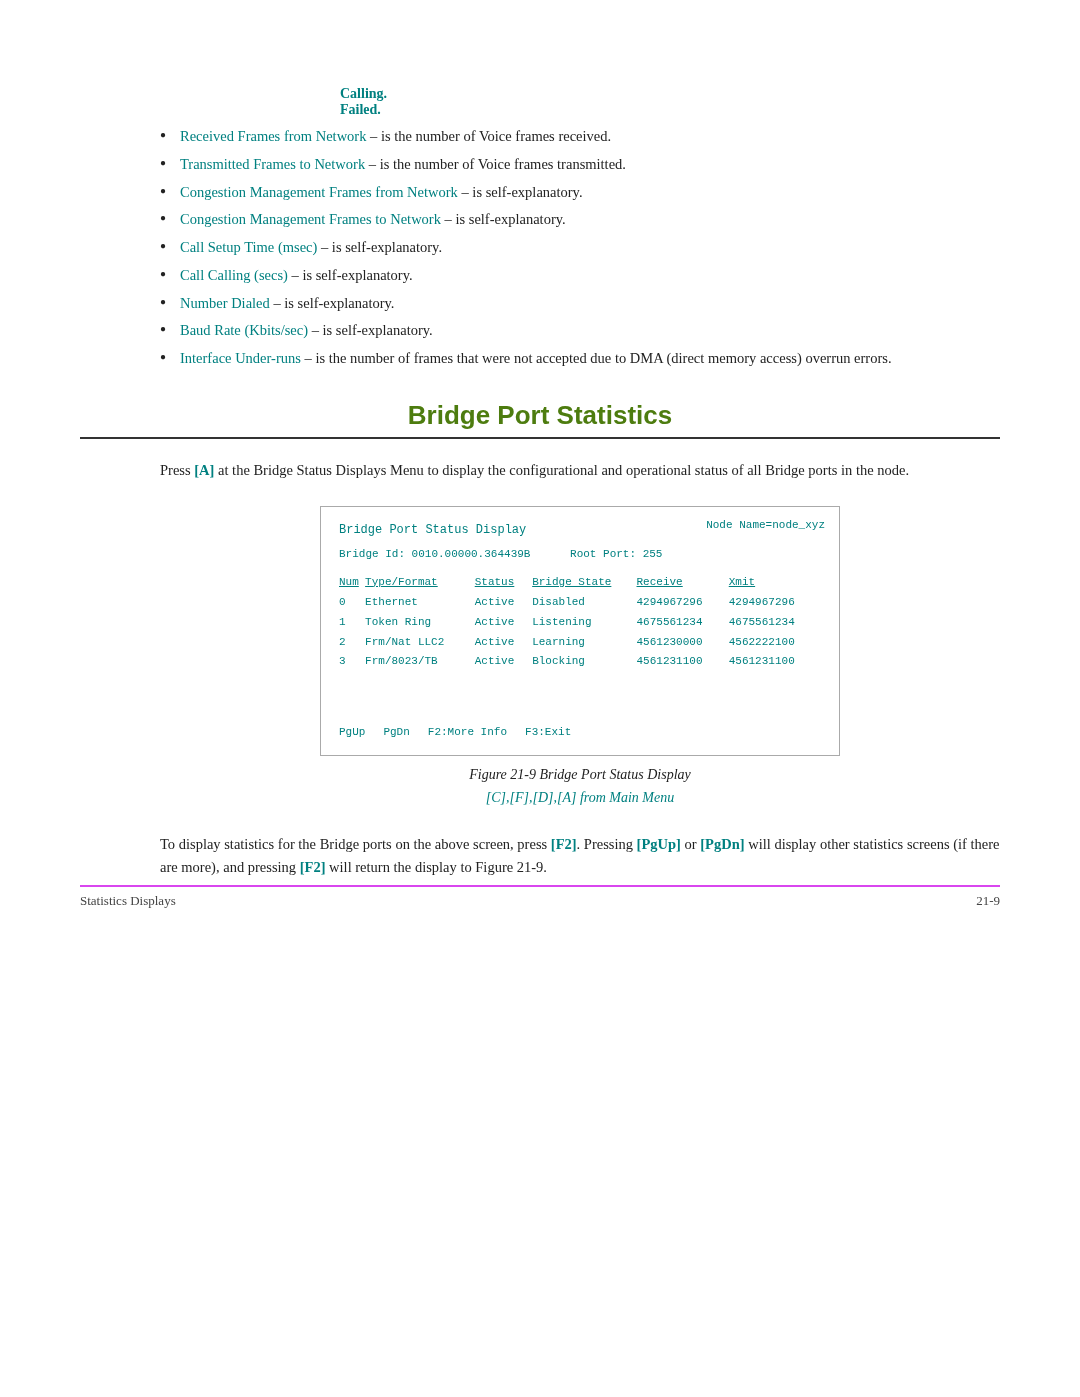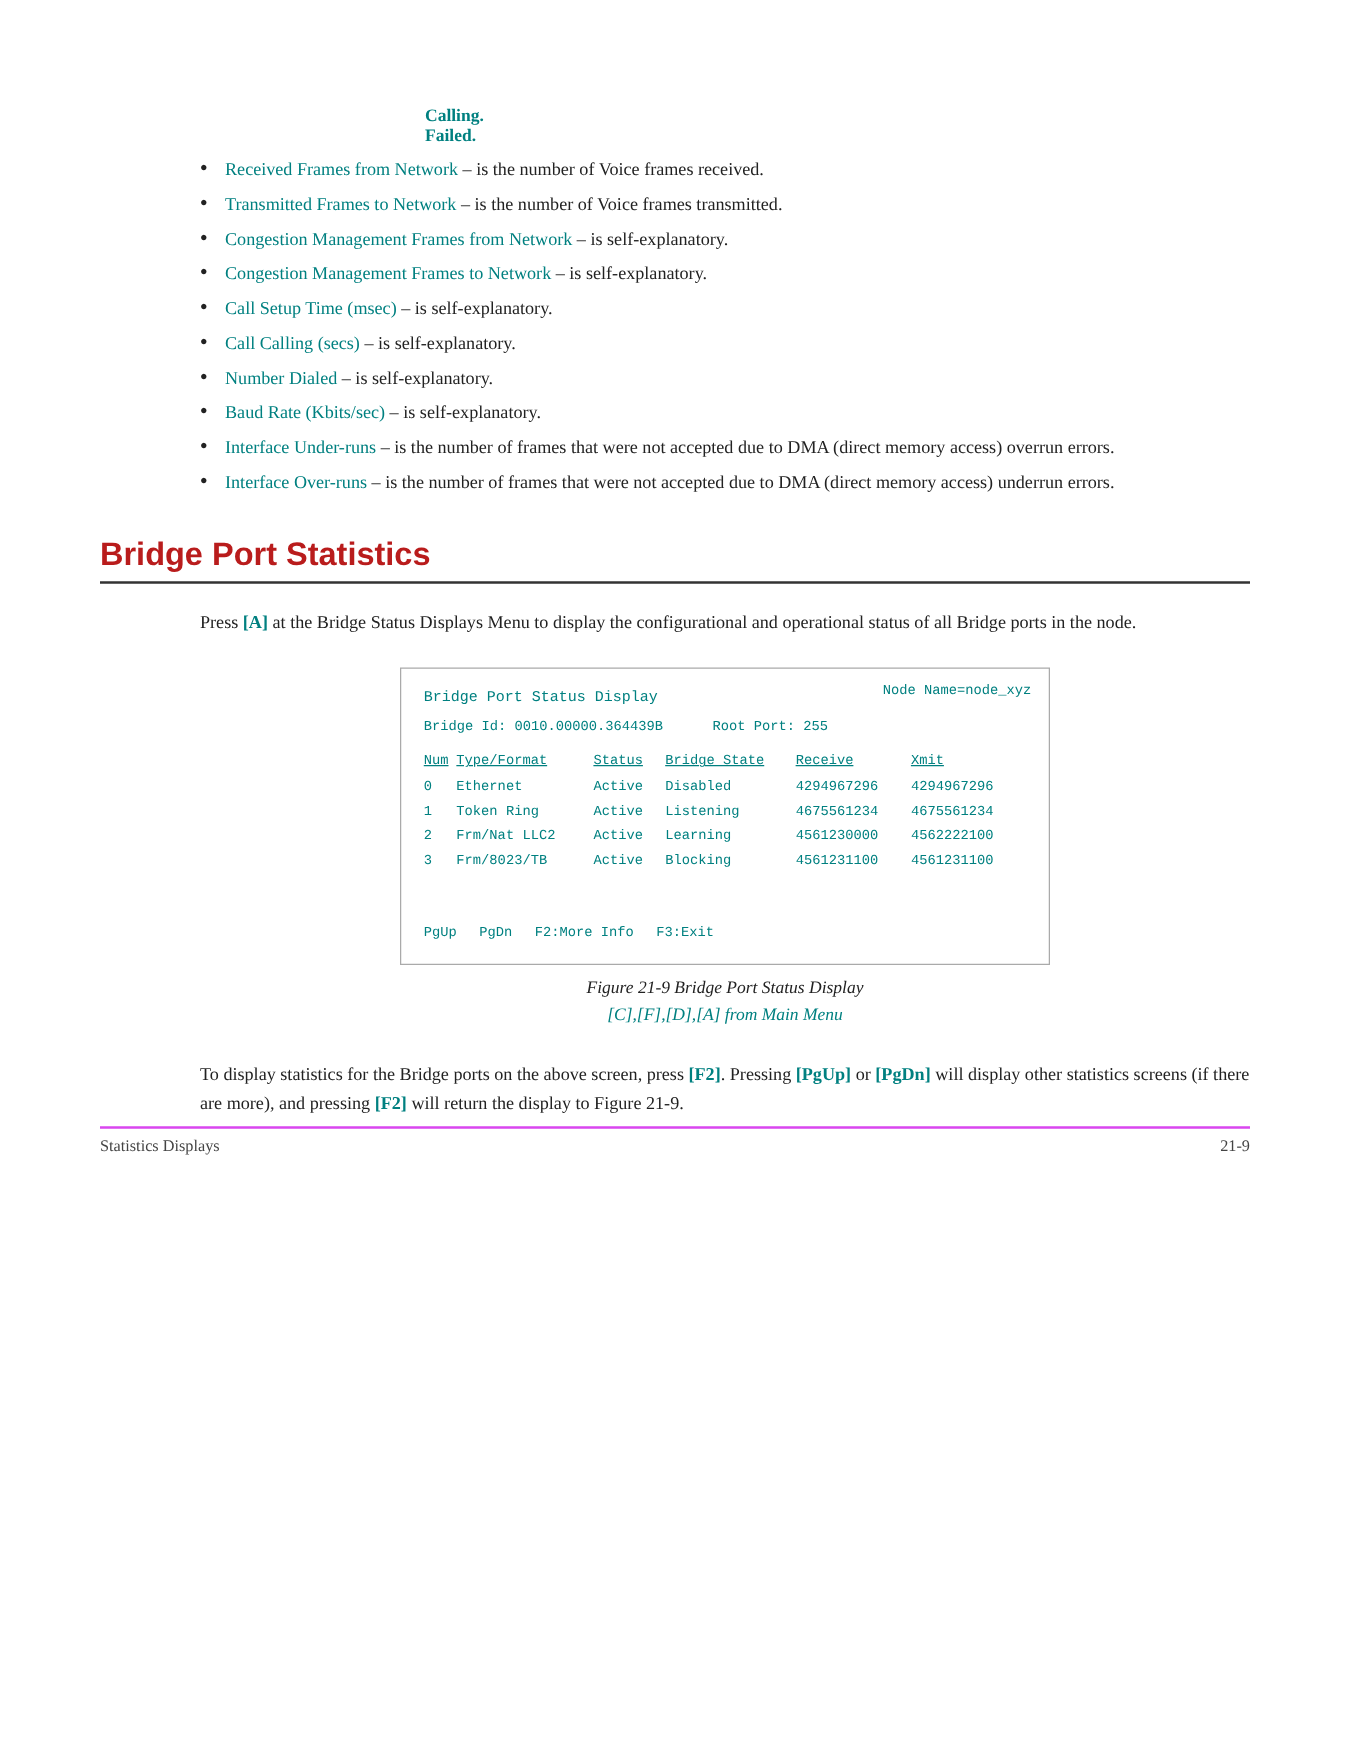--- a/index.html
+++ b/index.html
@@ -53,23 +53,24 @@
     .bullet-list li .term {
       color: #008080;
       font-weight: normal;
     }
 
     
     .section-title {
       font-family: Arial, Helvetica, sans-serif;
       font-size: 26px;
       font-weight: bold;
-      color: #b91c1c;
+      color: #4d7c0f;
       margin-top: 30px;
       margin-bottom: 6px;
+      text-align: center;
     }
     .section-divider {
       border: none;
       border-top: 2px solid #333;
       margin-bottom: 20px;
     }
 
     .section-body {
       margin-left: 80px;
       font-size: 14.5px;
@@ -124,21 +125,21 @@
       color: #008080;
     }
     .terminal-table td {
       padding: 1px 4px 1px 0;
       color: #008080;
     }
     .terminal-table td:first-child {
       padding-left: 0;
     }
     .terminal-footer {
-      margin-top: 40px;
+      margin-top: 52px;
       font-size: 11px;
       color: #008080;
       display: flex;
       gap: 18px;
     }
 
     .figure-caption {
       text-align: center;
       font-style: italic;
       font-size: 14px;
@@ -185,21 +186,20 @@
   <ul class="bullet-list" id="bullet-list-container">
   <li><span class="term">Received Frames from Network</span><span> – is the number of Voice frames received.</span></li>
       <li><span class="term">Transmitted Frames to Network</span><span> – is the number of Voice frames transmitted.</span></li>
       <li><span class="term">Congestion Management Frames from Network</span><span> – is self-explanatory.</span></li>
       <li><span class="term">Congestion Management Frames to Network</span><span> – is self-explanatory.</span></li>
       <li><span class="term">Call Setup Time (msec)</span><span> – is self-explanatory.</span></li>
       <li><span class="term">Call Calling (secs)</span><span> – is self-explanatory.</span></li>
       <li><span class="term">Number Dialed</span><span> – is self-explanatory.</span></li>
       <li><span class="term">Baud Rate (Kbits/sec)</span><span> – is self-explanatory.</span></li>
       <li><span class="term">Interface Under-runs</span><span> – is the number of frames that were not accepted due to DMA (direct memory access) overrun errors.</span></li>
-      <li><span class="term">Interface Over-runs</span><span> – is the number of frames that were not accepted due to DMA (direct memory access) underrun errors.</span></li>
     </ul>
 
   <h2 class="section-title">Bridge Port Statistics</h2>
   <hr class="section-divider">
 
   <div class="section-body">
     <p>
       <span>Press </span><span class="key-ref">[A]</span><span> at the Bridge Status Displays Menu to display the configurational and operational status of all Bridge ports in the node.</span>
     </p>
 

